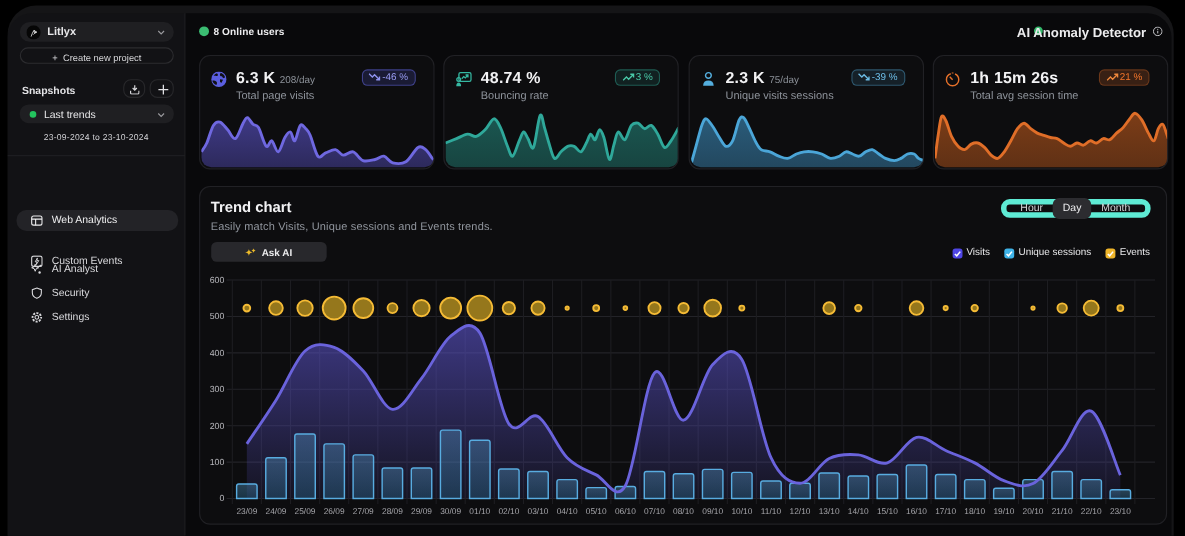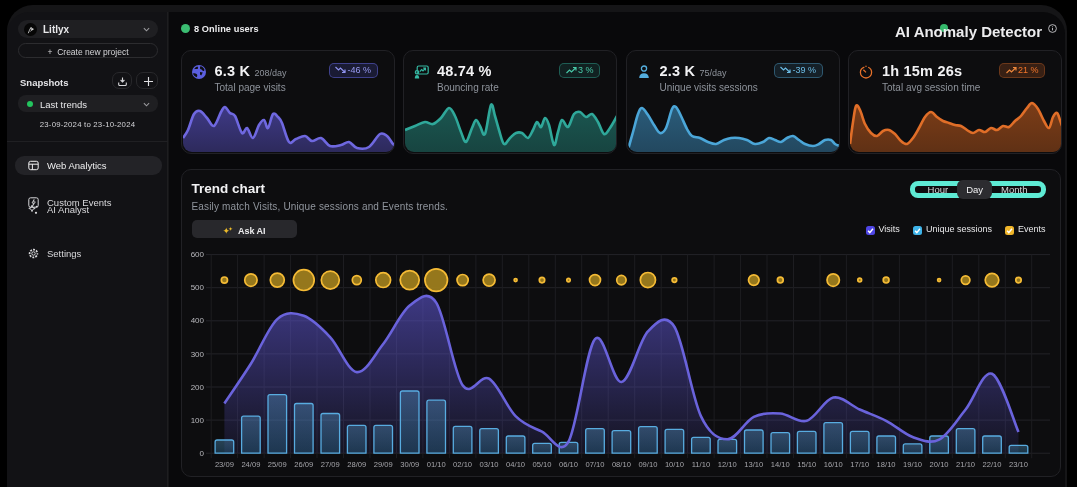--- a/index.html
+++ b/index.html
@@ -17,21 +17,21 @@
   border:1px solid #212125; border-radius:10px; overflow:hidden; }
 .bignum { position:absolute; left:33px; top:12px; font-size:14.5px; font-weight:bold; color:#f2f2f4; letter-spacing:0.2px;}
 .perday { font-size:9px; font-weight:normal; color:#8e939b; letter-spacing:0;}
 .cardlabel { position:absolute; left:33px; top:30.5px; font-size:10px; color:#8e939b; }
 .badge { position:absolute; top:11.5px; right:16px; height:15px; border-radius:5px;
   font-size:9px; display:flex; align-items:center; padding:0 5.5px; gap:0; }
 .cicon { position:absolute; left:10px; top:14px; }
 #trend { position:absolute; left:173.5px; top:164px; width:880px; height:308px;
   background:#0d0d0f; border:1px solid #212125; border-radius:10px; }
 .navitem { position:absolute; left:8px; width:147px; height:19px; display:flex;
-  align-items:center; gap:8px; padding-left:13px; color:#d9d9dc; font-size:9.5px; }
+  align-items:center; gap:8px; padding-left:13px; color:#d9d9dc; font-size:9.5px;margin-top:35px; }
 .chev { width:7px; height:7px; }
 .ckb { width:9px; height:9px; border-radius:2.5px; display:inline-flex; align-items:center;
   justify-content:center; margin-right:4px; vertical-align:-1.5px;}
 .ckb svg { display:block; }
 .seg { color:#d6d6d9; font-size:9.5px; padding:4px 9px; }
 </style>
 </head>
 <body>
 <div id="app">
 <div id="main"></div>
@@ -91,32 +91,38 @@
   <span>Custom Events</span>
 </div>
 <div class="navitem" style="top:194.5px;">
   <svg width="11" height="11" viewBox="0 0 11 11" fill="none">
     <path d="M4 1.2 L4.9 3.5 L7.2 4.4 L4.9 5.3 L4 7.6 L3.1 5.3 L0.8 4.4 L3.1 3.5 Z" stroke="#d9d9dc" stroke-width="0.9"></path>
     <circle cx="8.7" cy="2.6" r="0.9" fill="#d9d9dc"></circle>
         <circle cx="8" cy="8.8" r="1.1" fill="#d9d9dc"></circle>
   </svg>
   <span>AI Analyst</span>
 </div>
+<div class="navitem" style="top:216.5px;">
+  <svg width="11" height="11" viewBox="0 0 11 11" fill="none" stroke="#d9d9dc" stroke-width="1">
+    <path d="M5.5 0.9 L9.6 2.4 V5.2 C9.6 7.8 7.9 9.4 5.5 10.2 C3.1 9.4 1.4 7.8 1.4 5.2 V2.4 Z"></path>
+  </svg>
+  <span>Security</span>
+</div>
 <div class="navitem" style="top:238.5px;">
   <svg width="11" height="11" viewBox="0 0 11 11" fill="none" stroke="#d9d9dc">
     <circle cx="5.5" cy="5.5" r="1.7" stroke-width="1"></circle>
     <circle cx="5.5" cy="5.5" r="3.9" stroke-width="1.7" stroke-dasharray="1.9 1.16" stroke-dashoffset="0.9"></circle>
   </svg>
   <span>Settings</span>
 </div>
 
 <span class="abs" style="left:173.5px;top:18.5px;width:9px;height:9px;border-radius:50%;background:#3bbd72;"></span>
 <span class="abs" style="left:187px;top:19px;font-size:9.2px;font-weight:bold;color:#ececee;letter-spacing:0.1px;">8 Online users</span>
 <span class="abs" style="left:933px;top:19px;width:8px;height:8px;border-radius:50%;background:#35ba6c;"></span>
-<span class="abs" style="right:25px;top:17.5px;font-size:15px;font-weight:bold;color:#ececee;">AI Anomaly Detector</span>
+<span class="abs" style="right:25px;top:17.5px;font-size:12px;font-weight:bold;color:#ececee;">AI Anomaly Detector</span>
 <svg class="abs" style="left:1040.5px;top:18.5px" width="9" height="9" viewBox="0 0 9 9" fill="none" stroke="#c9c9cd" stroke-width="0.9">
   <circle cx="4.5" cy="4.5" r="3.9"></circle>
       <path d="M4.5 4 V6.4"></path>
       <circle cx="4.5" cy="2.7" r="0.5" fill="#c9c9cd" stroke="none"></circle>
 </svg>
 
 <div class="card" style="left:173.5px;">
   <svg class="cicon" width="14" height="14" viewBox="0 0 14 14">
     <circle cx="7" cy="7" r="7" fill="#5b5fdf"></circle>
     <path d="M2.2 4.2 C3.4 3.4 4.2 4.4 5.4 4.0 C6.6 3.6 6.2 2.2 5.2 1.6 C3.9 2.0 2.8 3.0 2.2 4.2 Z" fill="#101014"></path>

